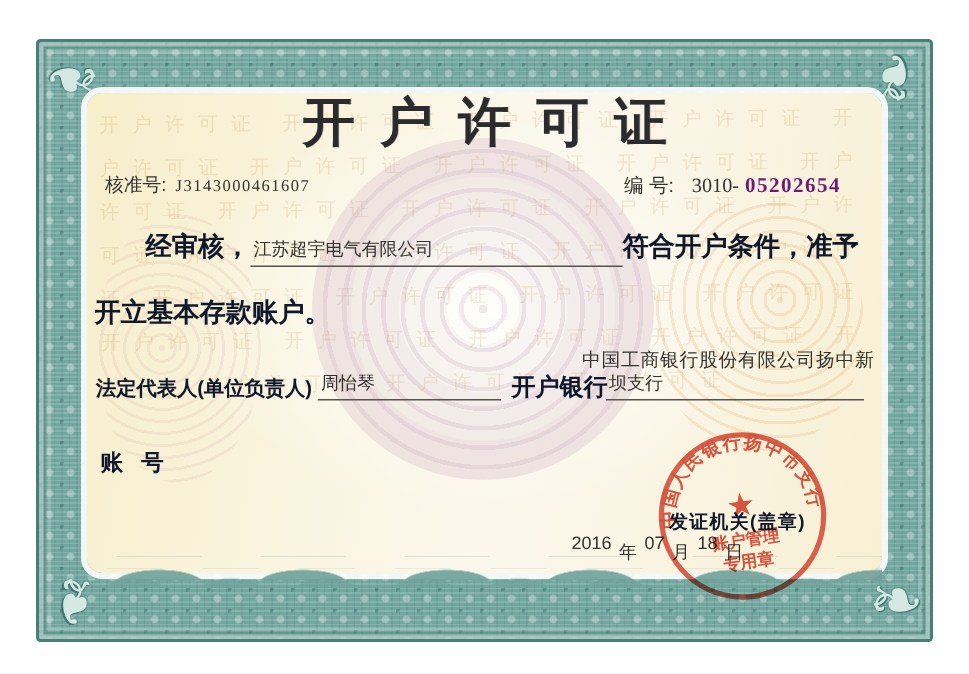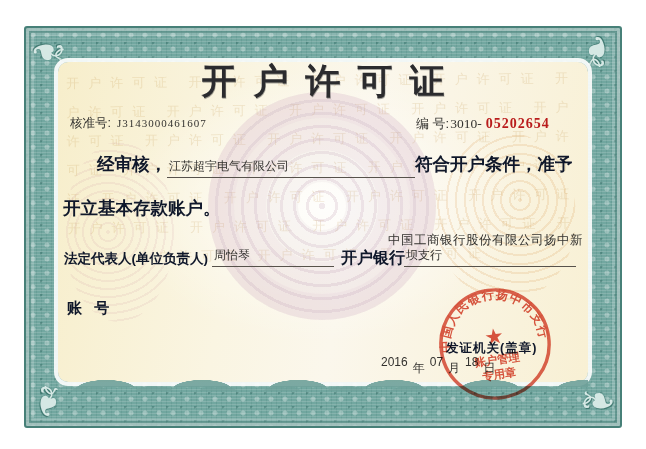--- a/index.html
+++ b/index.html
@@ -78,22 +78,22 @@
   .boldcjk{font-weight:bold;color:#0f172a;}
 
   .title{left:0;right:0;top:58px;text-align:center;
     font-family:"Liberation Serif","DejaVu Serif",serif;font-weight:bold;
     font-size:35px;letter-spacing:17px;padding-left:17px;color:#2b2b2e;
     text-shadow:.5px .5px 0 rgba(40,40,40,.4);}
 
   .approval{left:70px;top:115px;font-size:12.5px;}
   .approval .val{font-size:11px;margin-left:6px;letter-spacing:1px;}
   .serial{left:416px;top:115px;font-size:13px;}
-  .serial .prefix{font-size:13.5px;margin-left:1px;}
-  .serial .num{color:#b91c1c;font-weight:bold;font-size:14px;letter-spacing:1px;margin-left:4px;}
+  .serial .prefix{font-size:13.5px;margin-left:12px;}
+  .serial .num{color:#701a75;font-weight:bold;font-size:14px;letter-spacing:1px;margin-left:4px;}
 
   .para1{left:97px;top:152px;font-size:17.5px;}
   .para1 .fill, .u-box{display:inline-block;border-bottom:1px solid #57524b;
     font-size:12px;font-family:"Liberation Serif","DejaVu Serif",serif;
     vertical-align:baseline;padding:0 2px 2px 2px;}
   .para1 .fill{width:244px;}
   .para2{left:63px;top:196px;font-size:17.5px;}
 
   .bank-line1{left:388px;top:232px;font-size:12.5px;letter-spacing:.5px;}
   .legal-label{left:64px;top:250px;font-size:13.5px;}

